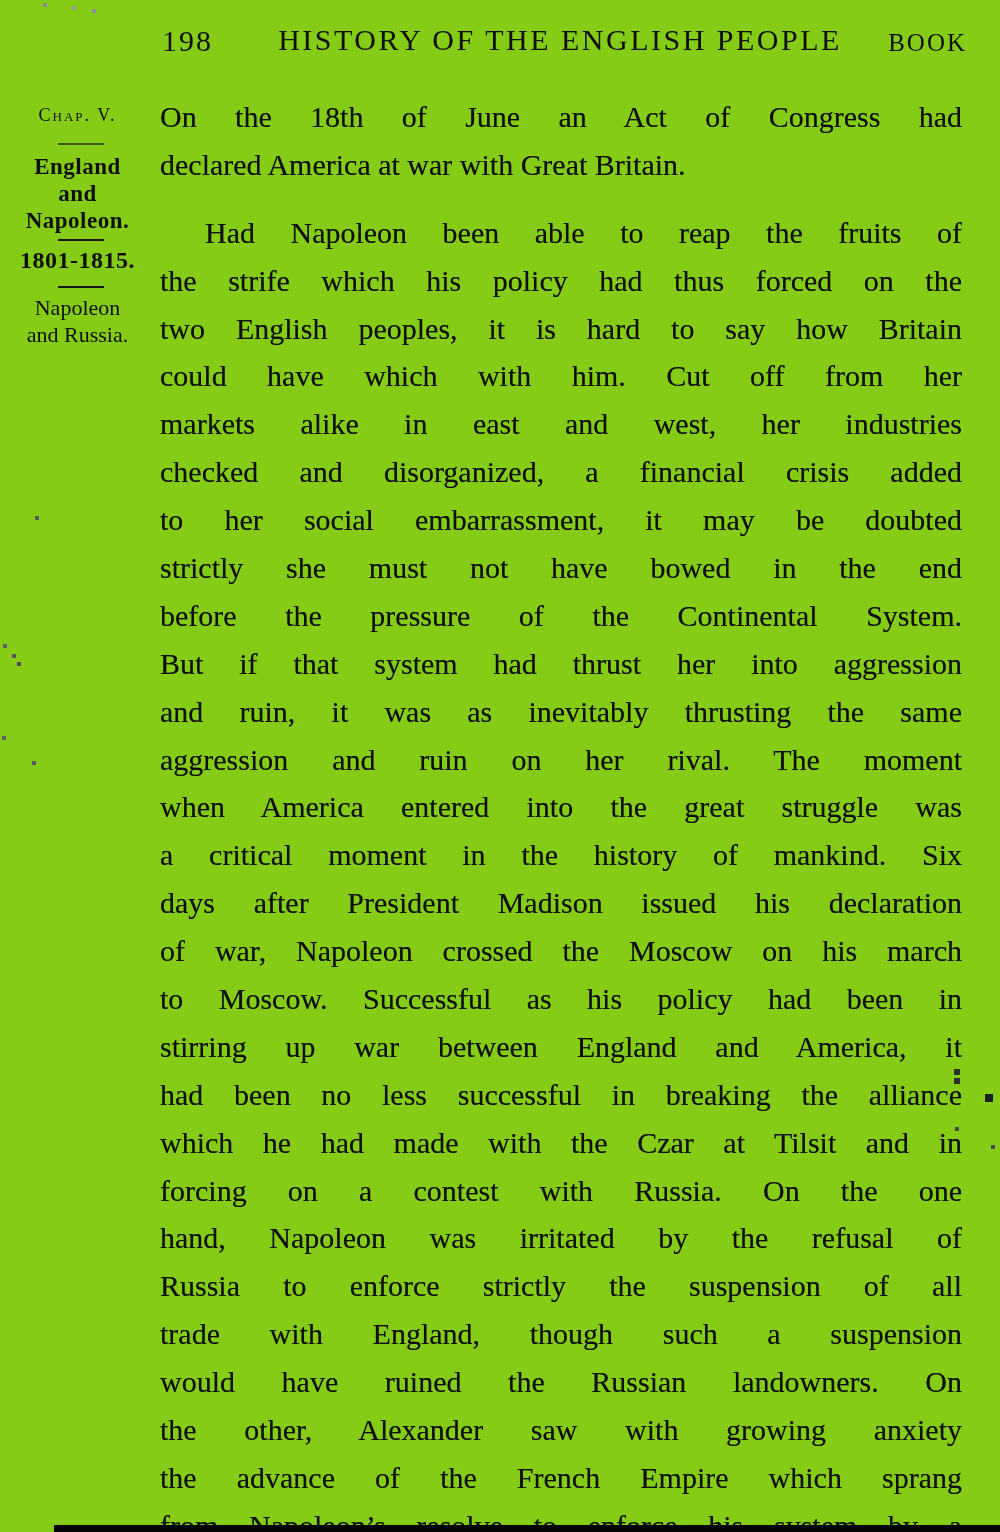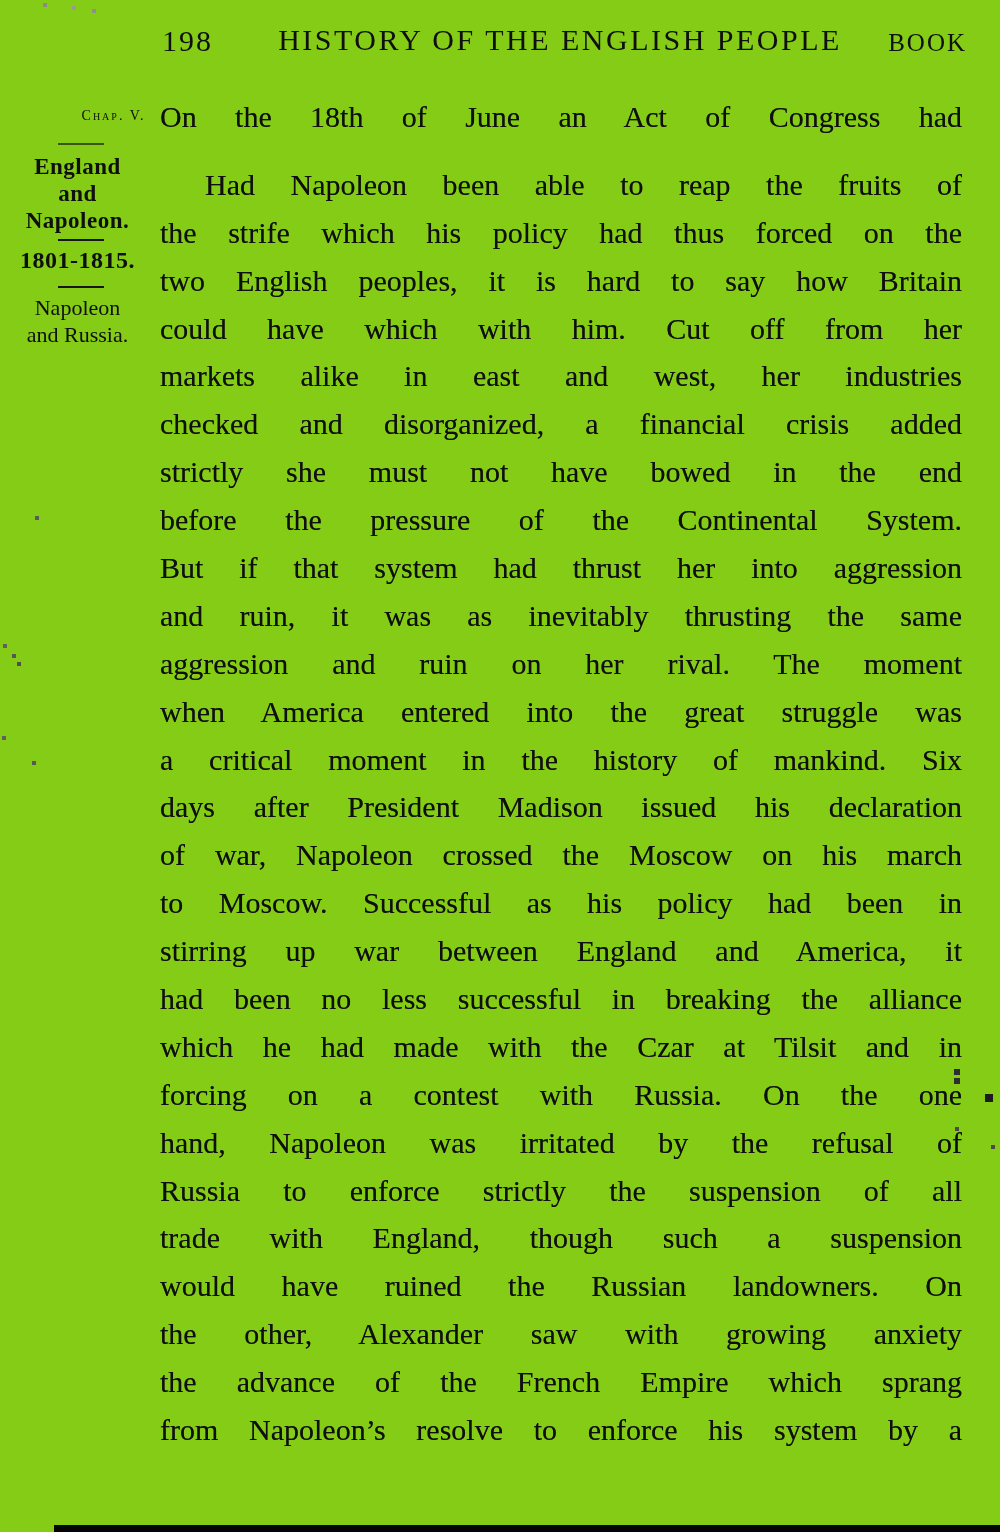--- a/index.html
+++ b/index.html
@@ -28,22 +28,22 @@
     position: absolute; right: 33px; top: 29px;
     font-size: 25px; letter-spacing: 2px;
   }
 
   
   .mn {
     position: absolute; left: 0; width: 155px;
     text-align: center; line-height: 27px;
   }
   .mn-chapter {
-    top: 102px; font-size: 14px;
-    font-variant: small-caps; letter-spacing: 2px; padding-left: 36px;
+    top: 102px; font-size: 18px;
+    font-variant: small-caps; letter-spacing: 2px;
   }
   .mn-topic1 { top: 153px; font-weight: bold; font-size: 23px; letter-spacing: 0.5px; }
   .mn-dates  { top: 247px; font-weight: bold; font-size: 24px; letter-spacing: 0.5px; }
   .mn-topic2 { top: 294px; font-size: 22px; }
   .mrule {
     position: absolute; left: 58px; width: 46px; height: 2px;
     background: #161616;
   }
   .mrule-1 { top: 143px; height: 2px; opacity: 0.65; }
   .mrule-2 { top: 239px; }
@@ -109,26 +109,28 @@
     <div class="mn mn-dates">1801-1815.</div>
     <div class="mrule mrule-3"></div>
     <div class="mn mn-topic2" id="mnTopic2">
         <div>Napoleon</div>
         <div>and Russia.</div>
       </div>
   </aside>
 
   <main class="body-text" id="bodyText">
       <div class="line">On the 18th of June an Act of Congress had</div>
+      <div class="line lastline">declared America at war with Great Britain.</div>
       <div class="line indent">Had Napoleon been able to reap the fruits of</div>
       <div class="line">the strife which his policy had thus forced on the</div>
       <div class="line">two English peoples, it is hard to say how Britain</div>
       <div class="line">could have which with him.  Cut off from her</div>
       <div class="line">markets alike in east and west, her industries</div>
       <div class="line">checked and disorganized, a financial crisis added</div>
+      <div class="line">to her social embarrassment, it may be doubted</div>
       <div class="line">strictly she must not have bowed in the end</div>
       <div class="line">before the pressure of the Continental System.</div>
       <div class="line">But if that system had thrust her into aggression</div>
       <div class="line">and ruin, it was as inevitably thrusting the same</div>
       <div class="line">aggression and ruin on her rival.  The moment</div>
       <div class="line">when America entered into the great struggle was</div>
       <div class="line">a critical moment in the history of mankind.  Six</div>
       <div class="line">days after President Madison issued his declaration</div>
       <div class="line">of war, Napoleon crossed the Moscow on his march</div>
       <div class="line">to Moscow.  Successful as his policy had been in</div>

